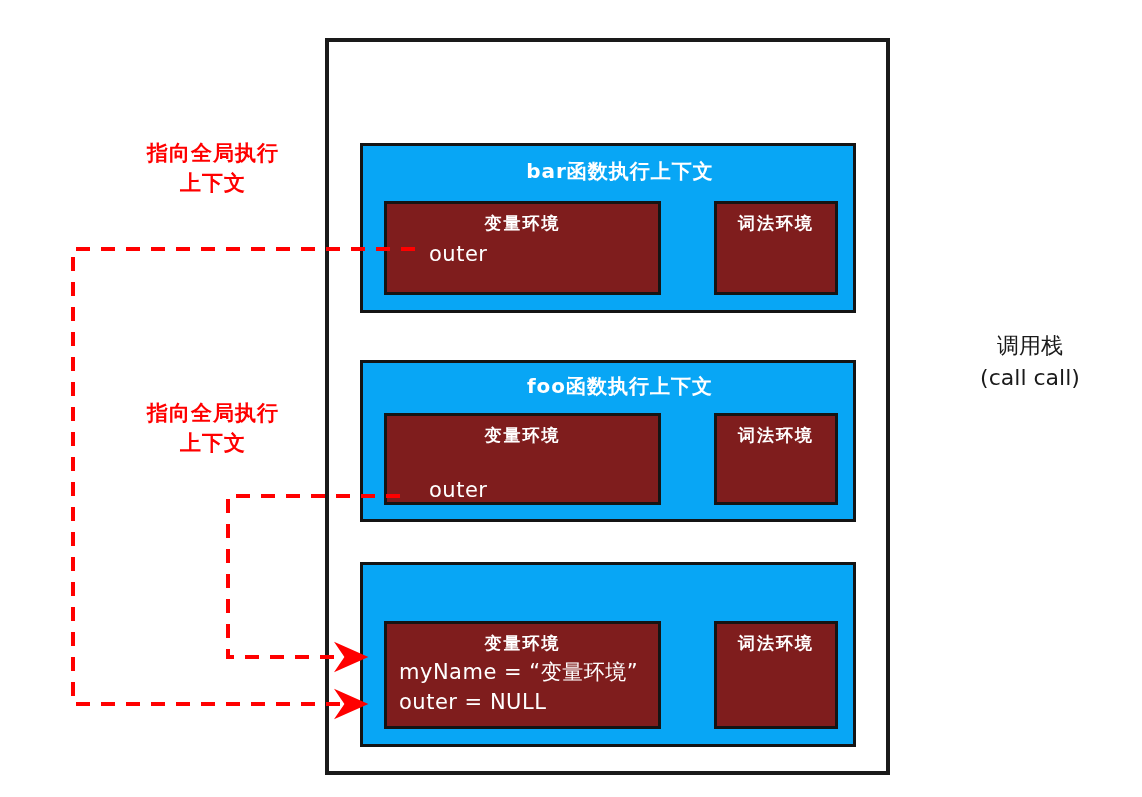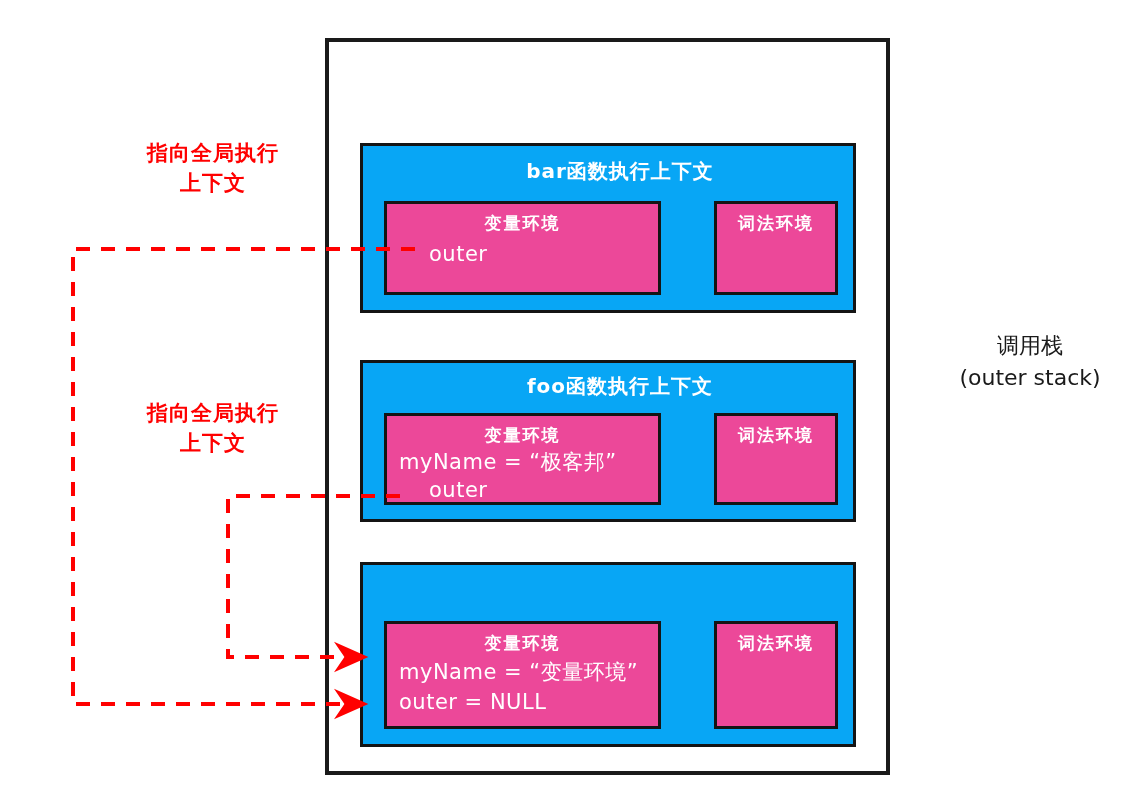--- a/index.html
+++ b/index.html
@@ -49,21 +49,21 @@
     color: #ffffff;
     font-size: 20px;
     font-weight: bold;
     letter-spacing: 1px;
     white-space: nowrap;
   }
 
   
   .env-box {
     position: absolute;
-    background: #ec4899;
+    background: #7f1d1d;
     border: 3px solid #141414;
     box-sizing: border-box;
   }
   .env-title {
     position: absolute;
     left: 0;
     top: 8px;
     width: 100%;
     text-align: center;
     color: #ffffff;
@@ -129,21 +129,20 @@
     <div class="env-box" style="left:351px; top:55px; width:124px; height:94px;">
       <div class="env-title">词法环境</div>
     </div>
   </div>
 
   <div class="ctx-block" style="left:360px; top:360px; width:496px; height:162px;">
     <div class="ctx-title" style="top:10px;">foo函数执行上下文</div>
 
     <div class="env-box" style="left:21px; top:50px; width:277px; height:92px;">
       <div class="env-title">变量环境</div>
-      <div class="env-line" style="left:12px; top:32px;">myName = “极客邦”</div>
       <div class="env-line" style="left:42px; top:62px;">outer</div>
     </div>
 
     <div class="env-box" style="left:351px; top:50px; width:124px; height:92px;">
       <div class="env-title">词法环境</div>
     </div>
   </div>
 
   <div class="ctx-block" style="left:360px; top:562px; width:496px; height:185px;">
 
@@ -158,21 +157,21 @@
     </div>
   </div>
 
   <div class="note" style="left:108px; top:138px; width:210px;">指向全局执行
 上下文</div>
 
   <div class="note" style="left:108px; top:398px; width:210px;">指向全局执行
 上下文</div>
 
   <div class="caption" style="left:930px; top:330px; width:200px;">调用栈
-(outer stack)</div>
+(call call)</div>
 
   <svg id="connectors" viewBox="0 0 1142 797">
     <defs>
       <marker id="arrowRed" markerWidth="9" markerHeight="9" refX="7.5" refY="4.2" orient="auto" markerUnits="strokeWidth">
         <path d="M0,0.4 L8.6,4.2 L0,8 L2.6,4.2 Z" fill="#FF0000"></path>
       </marker>
     </defs>
 
     <path d="M 415,249 L 73,249 L 73,704 L 364,704" fill="none" stroke="#FF0000" stroke-width="4" stroke-dasharray="14,11" stroke-linecap="butt" marker-end="url(#arrowRed)"></path>
 

